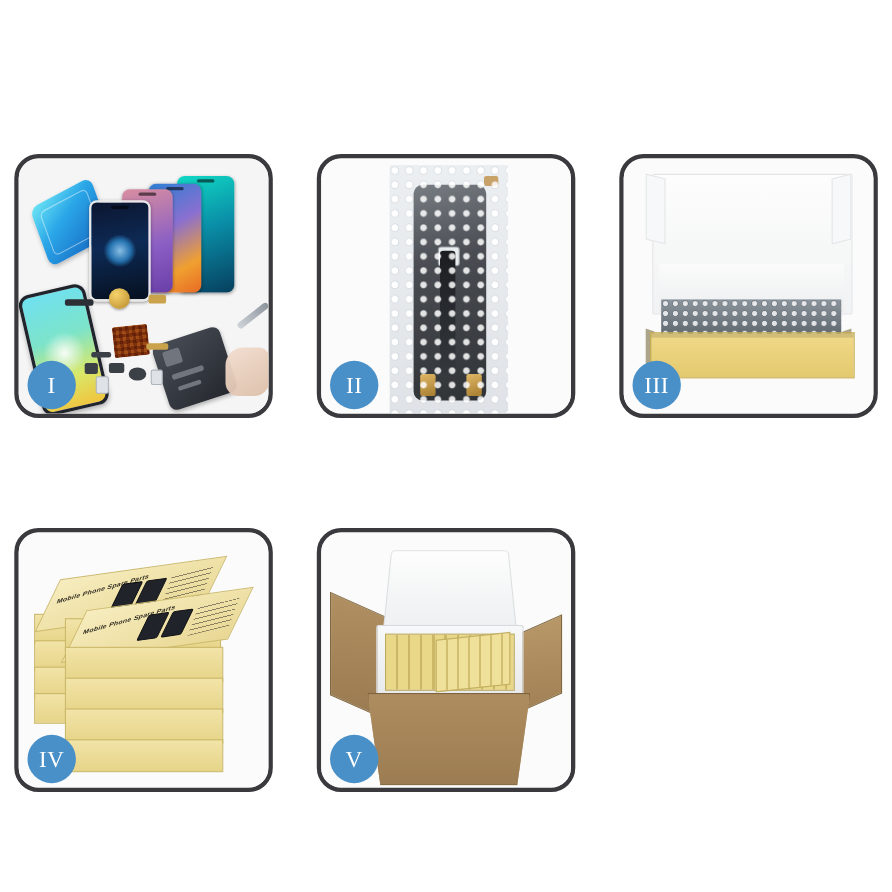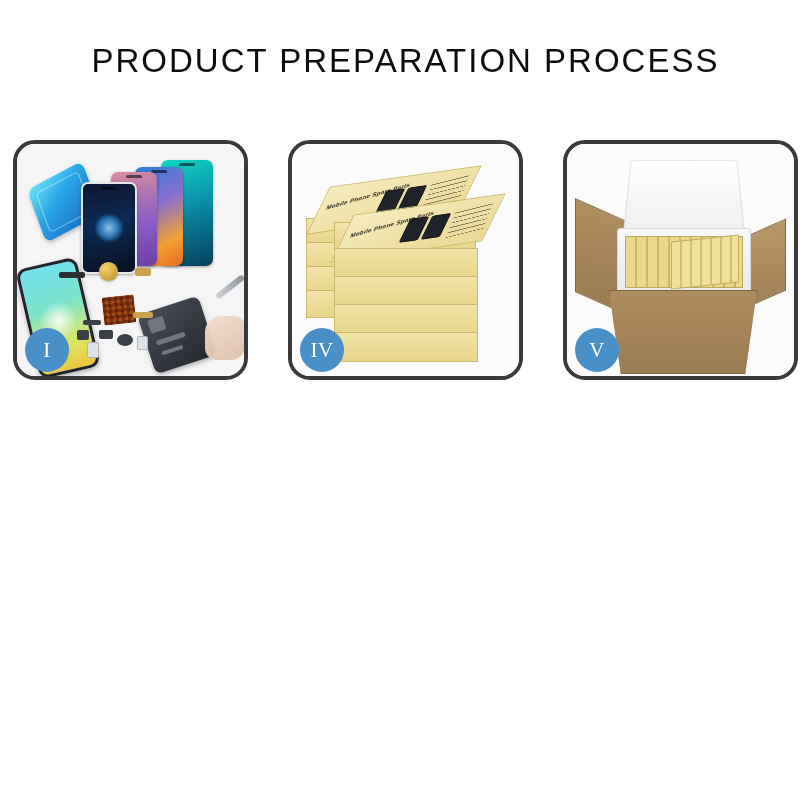--- a/index.html
+++ b/index.html
@@ -193,21 +193,20 @@
     background:linear-gradient(180deg,#b89a70,#9e8059);
     clip-path:polygon(0 28%,100% 0,100% 66%,0 100%);}
   .ctape{position:absolute;left:40px;top:104px;width:18px;height:20px;background:#a98a63;border-radius:1px;opacity:.9;transform:skewY(20deg);}
   .ctape2{position:absolute;left:42px;top:166px;width:18px;height:20px;background:#a98a63;border-radius:1px;opacity:.9;transform:skewY(20deg);}
   .cseam{position:absolute;left:96px;top:30px;width:64px;height:52px;background:rgba(0,0,0,.05);transform:rotate(22deg);}
 </style>
 </head>
 <body>
 
 <div class="header">
-  <div class="title">PRODUCT PREPARATION PROCESS</div>
 </div>
 
 <div class="grid">
 
   <div class="panel">
     <div class="stage p1">
       <div class="bluefilm"></div>
       <div class="screenfan">
         <div class="sf sf1">
             <span class="notch"></span>
@@ -238,21 +237,48 @@
       <span class="spg" style="left:118px;top:124px;width:16px;height:8px;"></span>
       <span class="spg" style="left:116px;top:168px;width:20px;height:6px;"></span>
       <span class="spw" style="left:70px;top:198px;width:10px;height:14px;"></span>
       <span class="spw" style="left:120px;top:192px;width:9px;height:12px;"></span>
       <div class="tweezer"></div>
       <div class="hand"></div>
     </div>
     <div class="badge">I</div>
   </div>
 
-
+  <div class="panel">
+    <div class="stage p2">
+      <div class="bubblebag">
+        <div class="innerpanel"></div>
+        <div class="connector"></div>
+        <div class="flex"></div>
+        <div class="goldtab" style="left:28px;top:190px;"></div>
+        <div class="goldtab" style="left:70px;top:190px;"></div>
+        <div class="tapebit"></div>
+      </div>
+      <div class="bubbleover"></div>
+    </div>
+    <div class="badge">II</div>
+  </div>
+
+  <div class="panel">
+    <div class="stage p3">
+      <div class="lid"></div>
+      <div class="lidflapL"></div>
+      <div class="lidflapR"></div>
+      <div class="foam"></div>
+      <div class="bubbleins"></div>
+      <div class="boxedgeL"></div>
+      <div class="boxedgeR"></div>
+      <div class="boxbase"></div>
+    </div>
+    <div class="badge">III</div>
+  </div>
 
   <div class="panel">
     <div class="stage p4">
       <div class="stack">
         <div class="sbox" style="left:8px;top:56px;width:104px;height:26px;"></div>
         <div class="sbox" style="left:8px;top:80px;width:104px;height:26px;"></div>
         <div class="sbox" style="left:8px;top:104px;width:104px;height:26px;"></div>
         <div class="sbox" style="left:8px;top:128px;width:104px;height:26px;"></div>
 
         <div class="lidface" style="left:20px;top:14px;">

